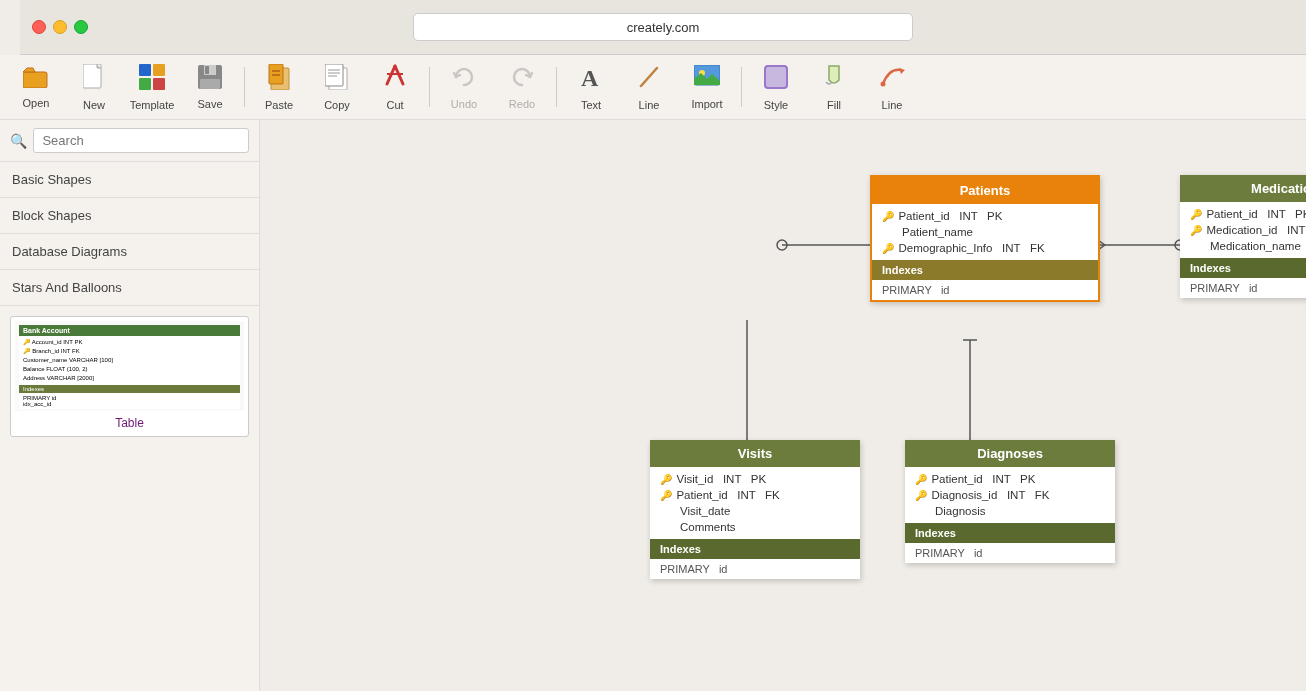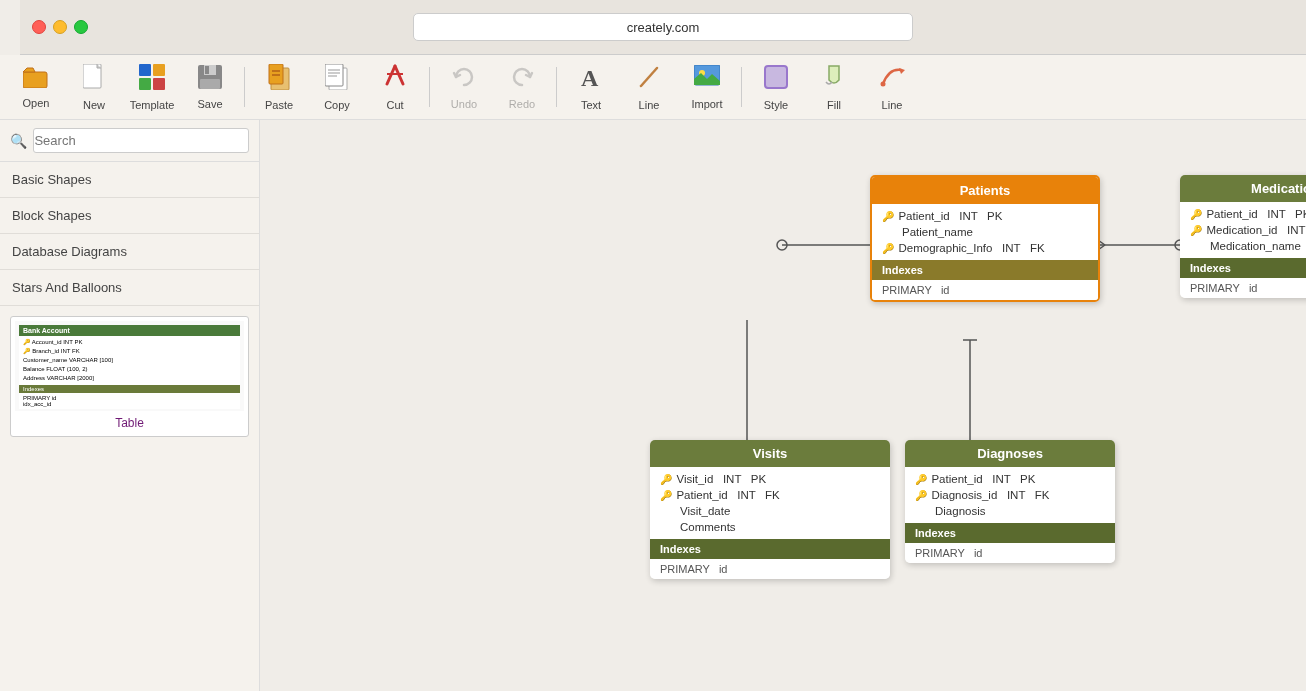--- a/index.html
+++ b/index.html
@@ -80,21 +80,21 @@
     .search-box {
       display: flex;
       align-items: center;
       padding: 8px 10px;
       border-bottom: 1px solid #ddd;
       gap: 6px;
     }
     .search-box input {
       border: 1px solid #ccc;
       border-radius: 3px;
-      padding: 4px 0;
+      padding: 4px 8px;
       width: 100%;
       font-size: 13px;
       background: white;
     }
     .search-icon { color: #888; font-size: 14px; }
     .sidebar-section {
       padding: 10px 12px;
       font-size: 13px;
       color: #444;
       border-bottom: 1px solid #e0ddd8;
@@ -127,21 +127,21 @@
     .canvas {
       flex: 1;
       background: #f0ede8;
       position: relative;
       overflow: hidden;
     }
 
     
     .db-table {
       position: absolute;
-      border-radius: 5px;
+      border-radius: 0;
       overflow: hidden;
       font-size: 11.5px;
       box-shadow: 1px 2px 6px rgba(0,0,0,0.2);
       min-width: 180px;
     }
     .db-table-header {
       padding: 6px 10px;
       font-weight: bold;
       font-size: 13px;
       color: white;
@@ -473,21 +473,21 @@
         </div>
       </div>
       <div class="db-indexes-header">
         <span>Indexes</span>
       </div>
       <div class="db-indexes-body">
         PRIMARY &nbsp; id
       </div>
     </div>
 
-    <div class="db-table table-green" style="left: 390px; top: 320px; width: 240px;">
+    <div class="db-table table-green" style="left: 390px; top: 320px; width: 210px;">
       <div class="db-table-header">
         <span>Visits</span>
       </div>
       <div class="db-table-body">
         <div class="db-row">
           <span class="key-icon">🔑</span>
           <span>Visit_id &nbsp; INT &nbsp; PK</span>
         </div>
         <div class="db-row">
           <span class="key-icon">🔑</span>

